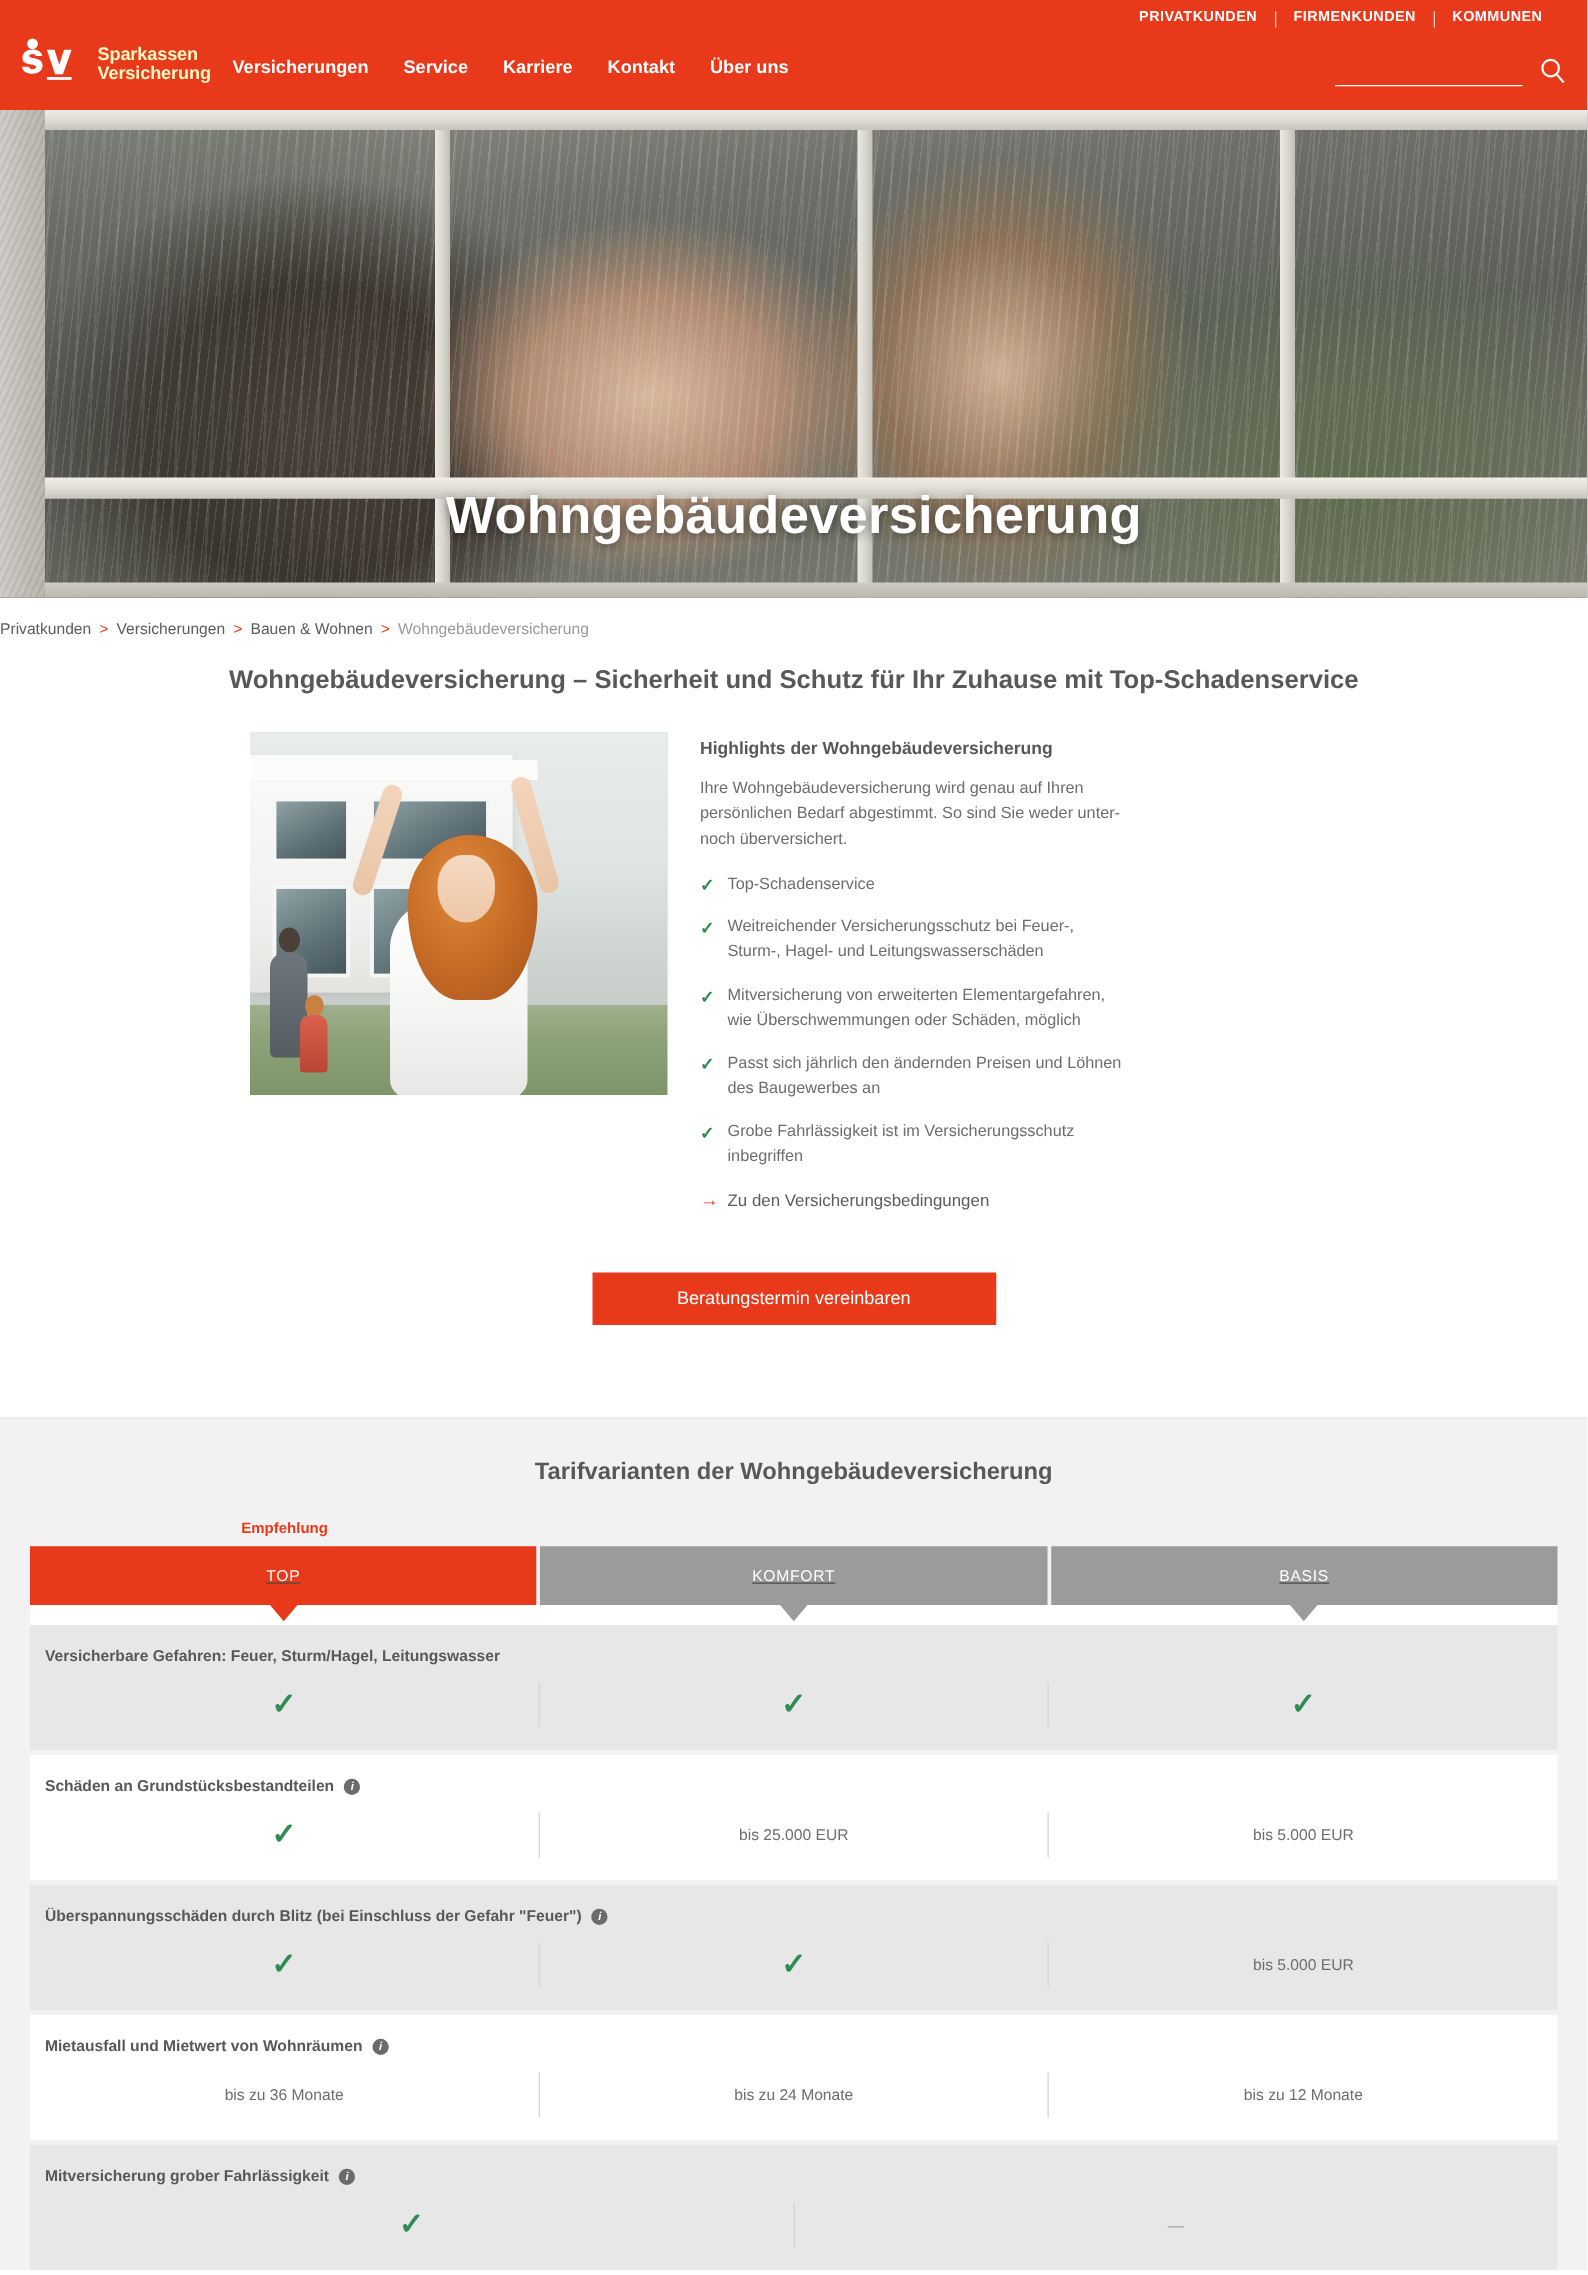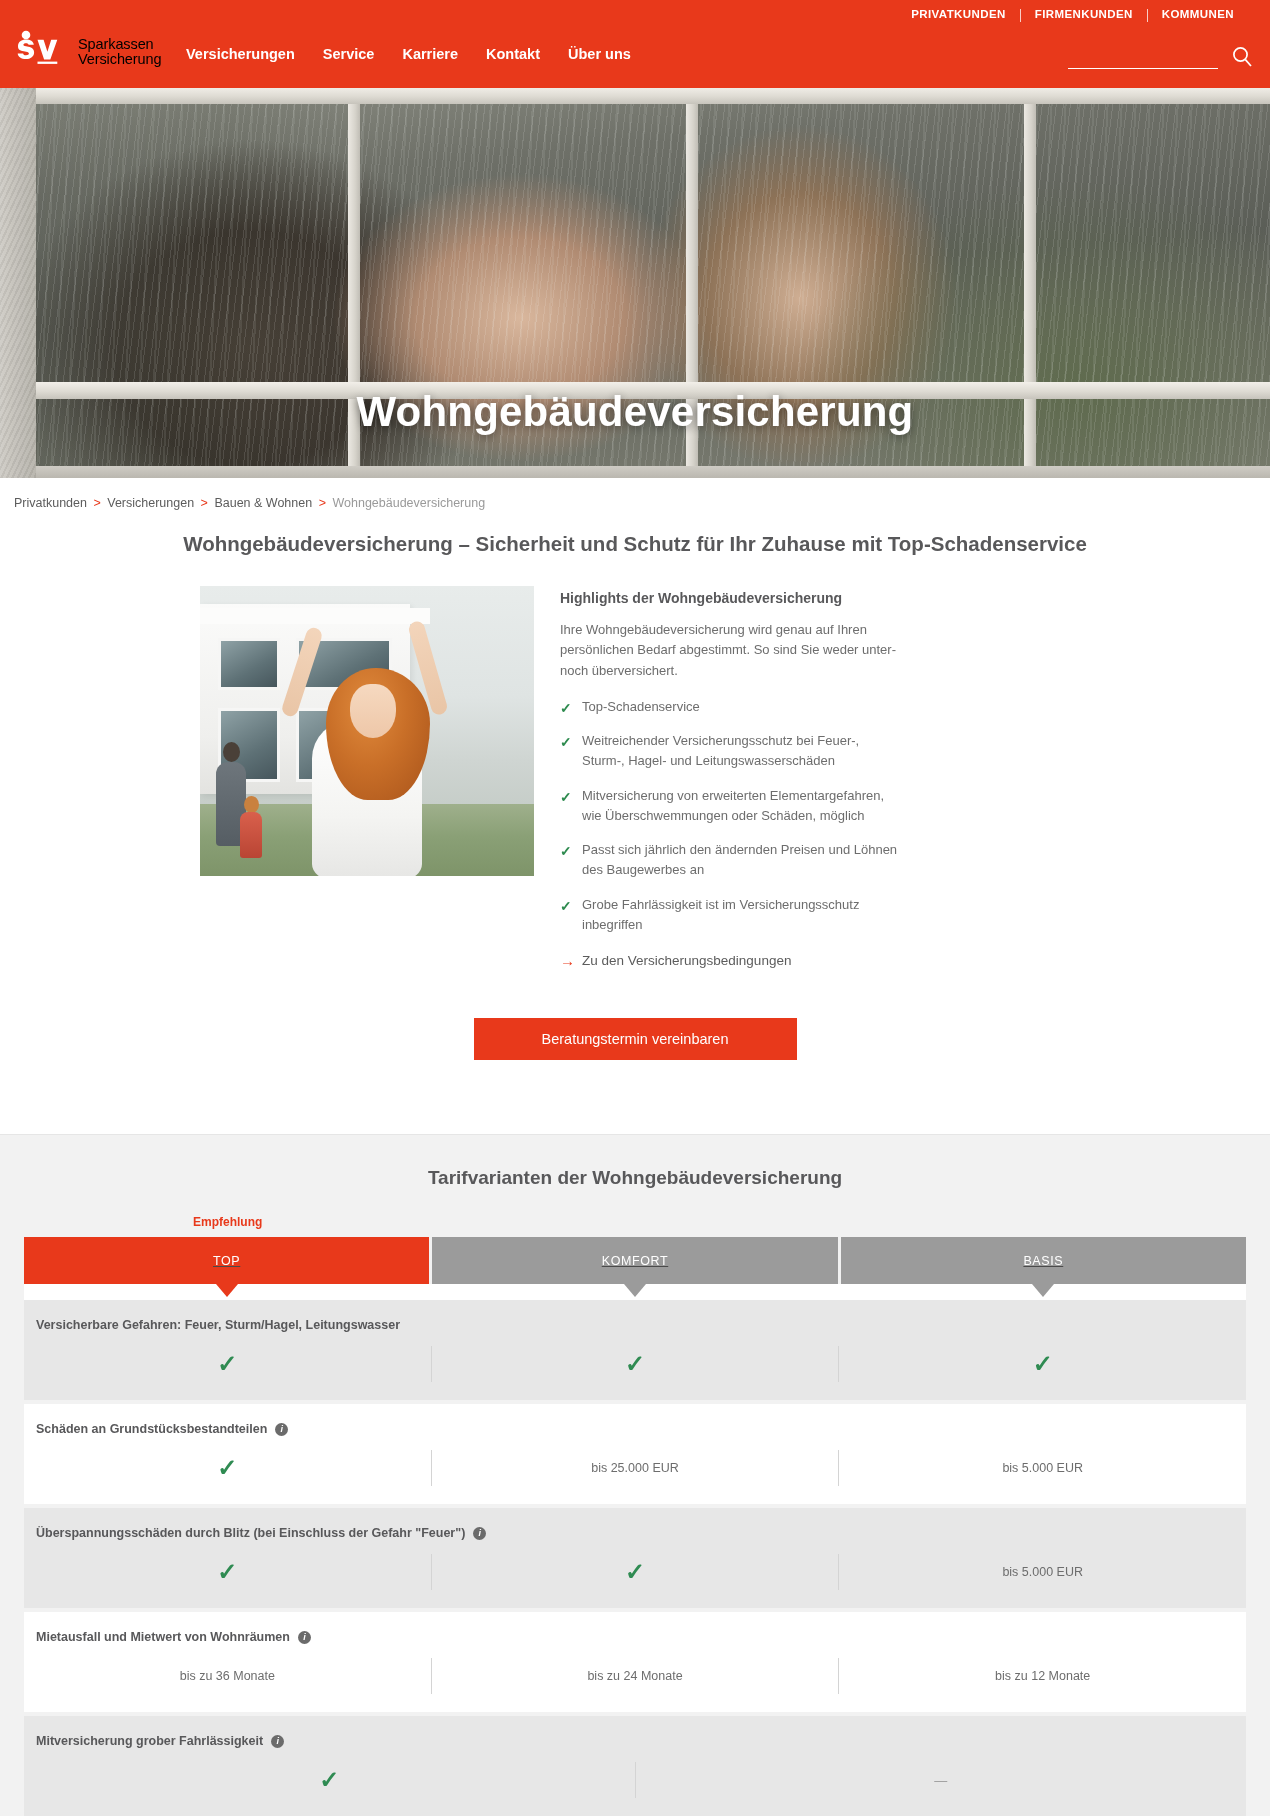--- a/index.html
+++ b/index.html
@@ -50,23 +50,23 @@
     left: 14px;
     top: 30px;
     display: flex;
     align-items: flex-end;
     gap: 6px;
     text-decoration: none;
   }
   .logo-mark { position: relative; width: 58px; height: 38px; }
   .logo-mark svg { display: block; }
   .logo-words {
-    color: #000000;
+    color: #fef9c3;
     line-height: 1.02;
-    font-weight: normal;
+    font-weight: bold;
     font-size: 14.5px;
     padding-bottom: 1px;
     letter-spacing: -0.1px;
   }
 
   .mainnav {
     position: absolute;
     left: 186px;
     top: 46px;
     display: flex;
@@ -184,21 +184,21 @@
     color: #ffffff;
     font-size: 42px;
     font-weight: bold;
     letter-spacing: 0.2px;
     text-shadow: 0 2px 8px rgba(0,0,0,0.45);
   }
 
   
   .content { padding: 0 0 0 0; background: #fff; }
   .breadcrumb {
-    padding: 18px 14px 0 14px;
+    padding: 18px 14px 0 0;
     font-size: 12.5px;
     color: #8b8b8b;
   }
   .breadcrumb a { color: #5c5c5c; text-decoration: none; }
   .breadcrumb .sep { color: #e8391b; padding: 0 3px; }
   .breadcrumb .current { color: #9a9a9a; }
 
   .page-title {
     text-align: center;
     font-size: 20.5px;

